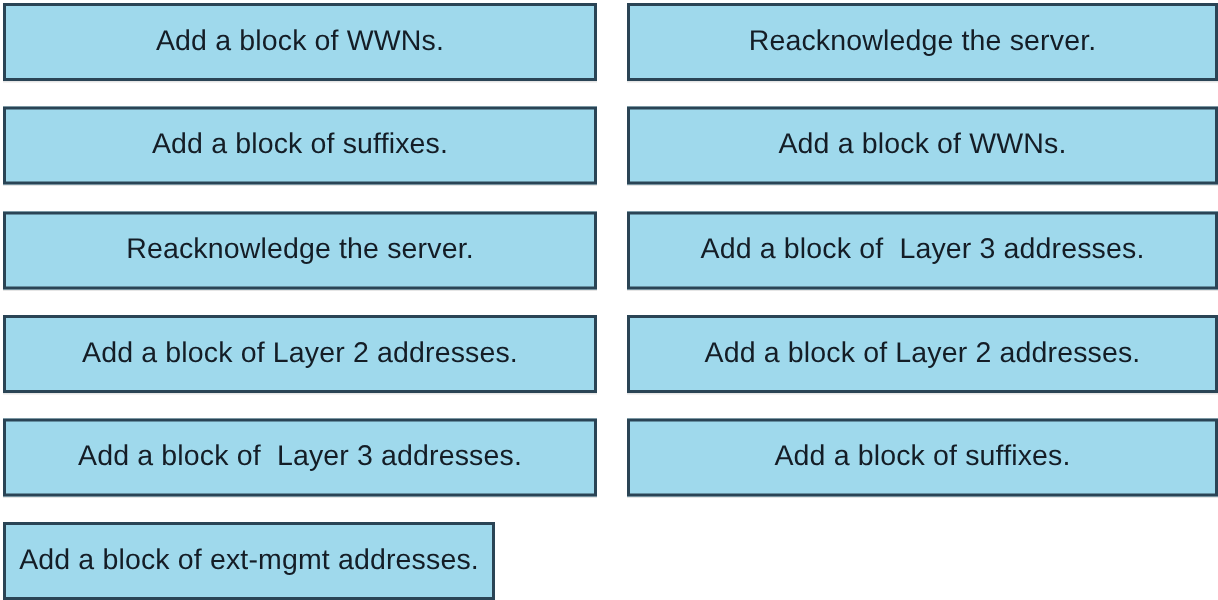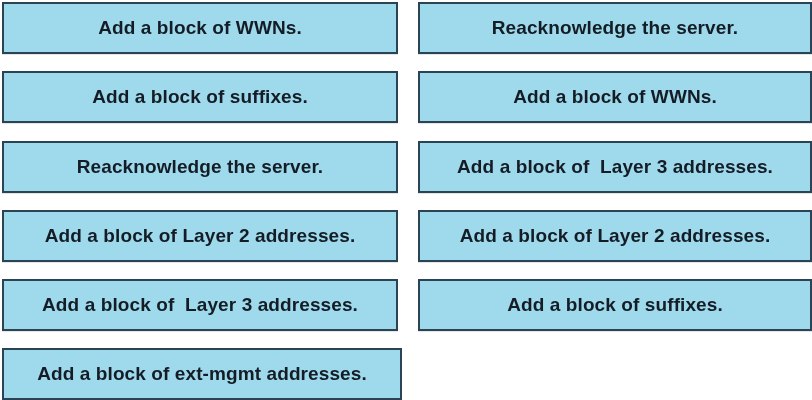--- a/index.html
+++ b/index.html
@@ -20,21 +20,20 @@
     position: relative;
     width: 812px;
     height: 400px;
     background: #ffffff;
   }
 
   .column {
     position: absolute;
     top: 0;
     height: 400px;
-    font-weight: bold;
   }
 
   #left-column  { left: 0px;   width: 402px; }
   #right-column { left: 410px; width: 402px; }
 
   .option-box {
     position: absolute;
     box-sizing: border-box;
     background: #9FD9EC;
     border: 2px solid #2A4455;
@@ -62,21 +61,21 @@
 <body>
 
 <div id="exercise">
 
   <div class="column" id="left-column">
       <div class="option-box" style="left: 2px; top: 2px; width: 396px; height: 52px;"><span class="option-label">Add a block of WWNs.</span></div>
       <div class="option-box" style="left: 2px; top: 71px; width: 396px; height: 52px;"><span class="option-label">Add a block of suffixes.</span></div>
       <div class="option-box" style="left: 2px; top: 141px; width: 396px; height: 52px;"><span class="option-label">Reacknowledge the server.</span></div>
       <div class="option-box" style="left: 2px; top: 210px; width: 396px; height: 52px;"><span class="option-label">Add a block of Layer 2 addresses.</span></div>
       <div class="option-box" style="left: 2px; top: 279px; width: 396px; height: 52px;"><span class="option-label">Add a block of  Layer 3 addresses.</span></div>
-      <div class="option-box" style="left: 2px; top: 348px; width: 400px; height: 52px;"><span class="option-label">Add a block of ext-mgmt addresses.</span></div>
+      <div class="option-box" style="left: 2px; top: 348px; width: 328px; height: 52px;"><span class="option-label">Add a block of ext-mgmt addresses.</span></div>
     </div>
 
   <div class="column" id="right-column">
       <div class="option-box" style="left: 8px; top: 2px; width: 394px; height: 52px;"><span class="option-label">Reacknowledge the server.</span></div>
       <div class="option-box" style="left: 8px; top: 71px; width: 394px; height: 52px;"><span class="option-label">Add a block of WWNs.</span></div>
       <div class="option-box" style="left: 8px; top: 141px; width: 394px; height: 52px;"><span class="option-label">Add a block of  Layer 3 addresses.</span></div>
       <div class="option-box" style="left: 8px; top: 210px; width: 394px; height: 52px;"><span class="option-label">Add a block of Layer 2 addresses.</span></div>
       <div class="option-box" style="left: 8px; top: 279px; width: 394px; height: 52px;"><span class="option-label">Add a block of suffixes.</span></div>
     </div>
 

